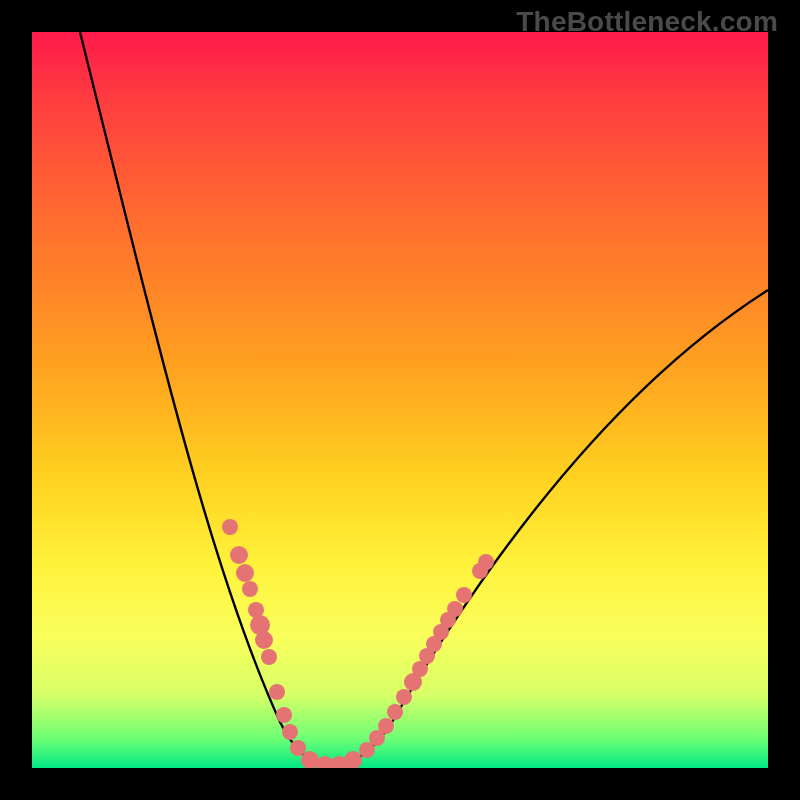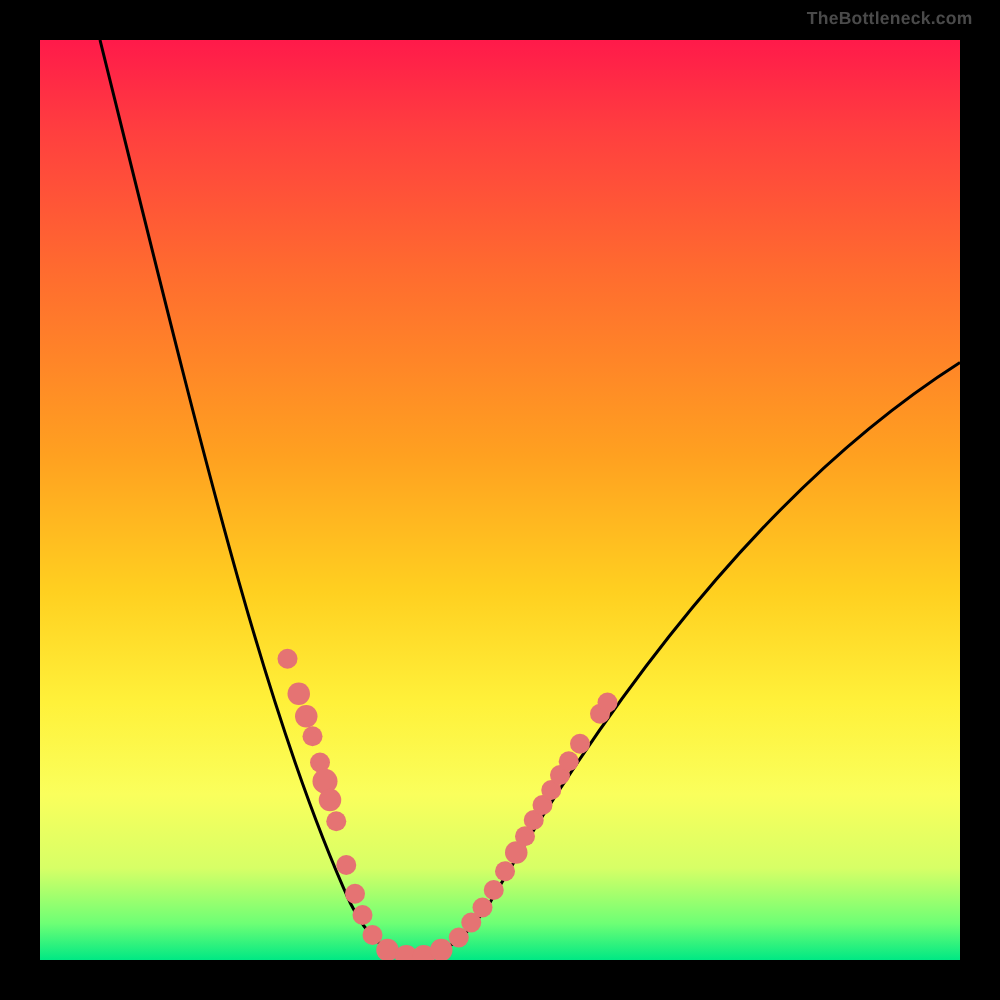--- a/index.html
+++ b/index.html
@@ -31,21 +31,21 @@
       #faff5c 82%,
       #d7ff66 90%,
       #6eff75 96%,
       #00e884 100%);
   }
   .watermark {
     position: absolute;
     top: 6px;
     right: 22px;
     color: #4a4a4a;
-    font-size: 14px;
+    font-size: 28px;
     font-weight: 600;
     letter-spacing: 0.2px;
   }
   svg.curve {
     position: absolute;
     left: 0; top: 0;
     width: 736px; height: 736px;
   }
 </style>
 </head>

